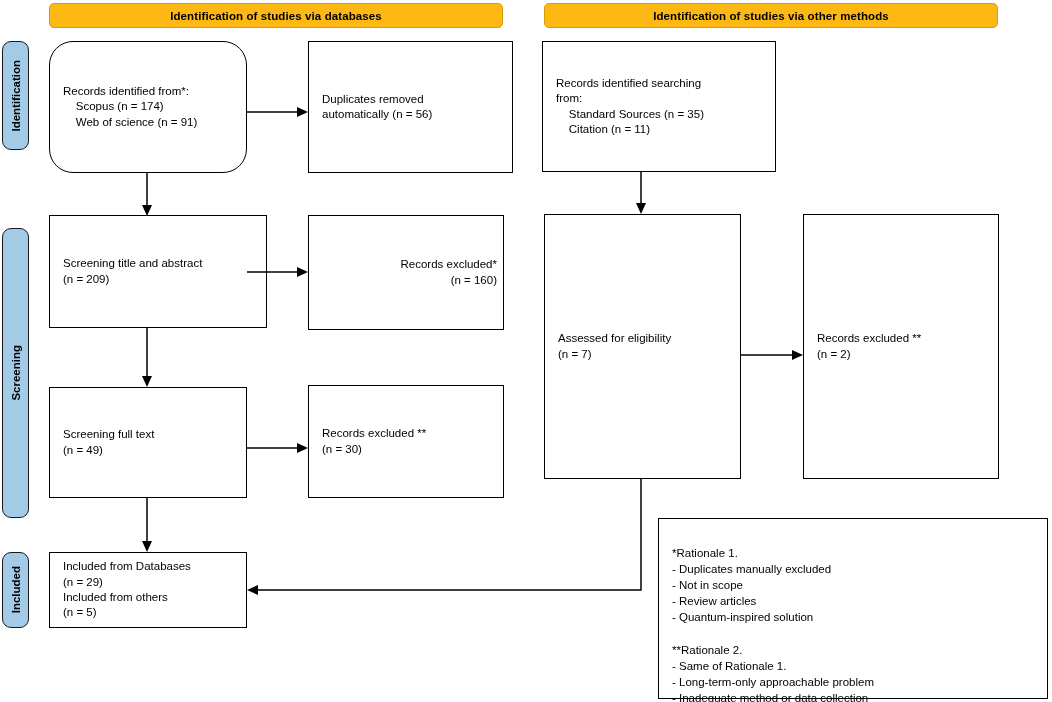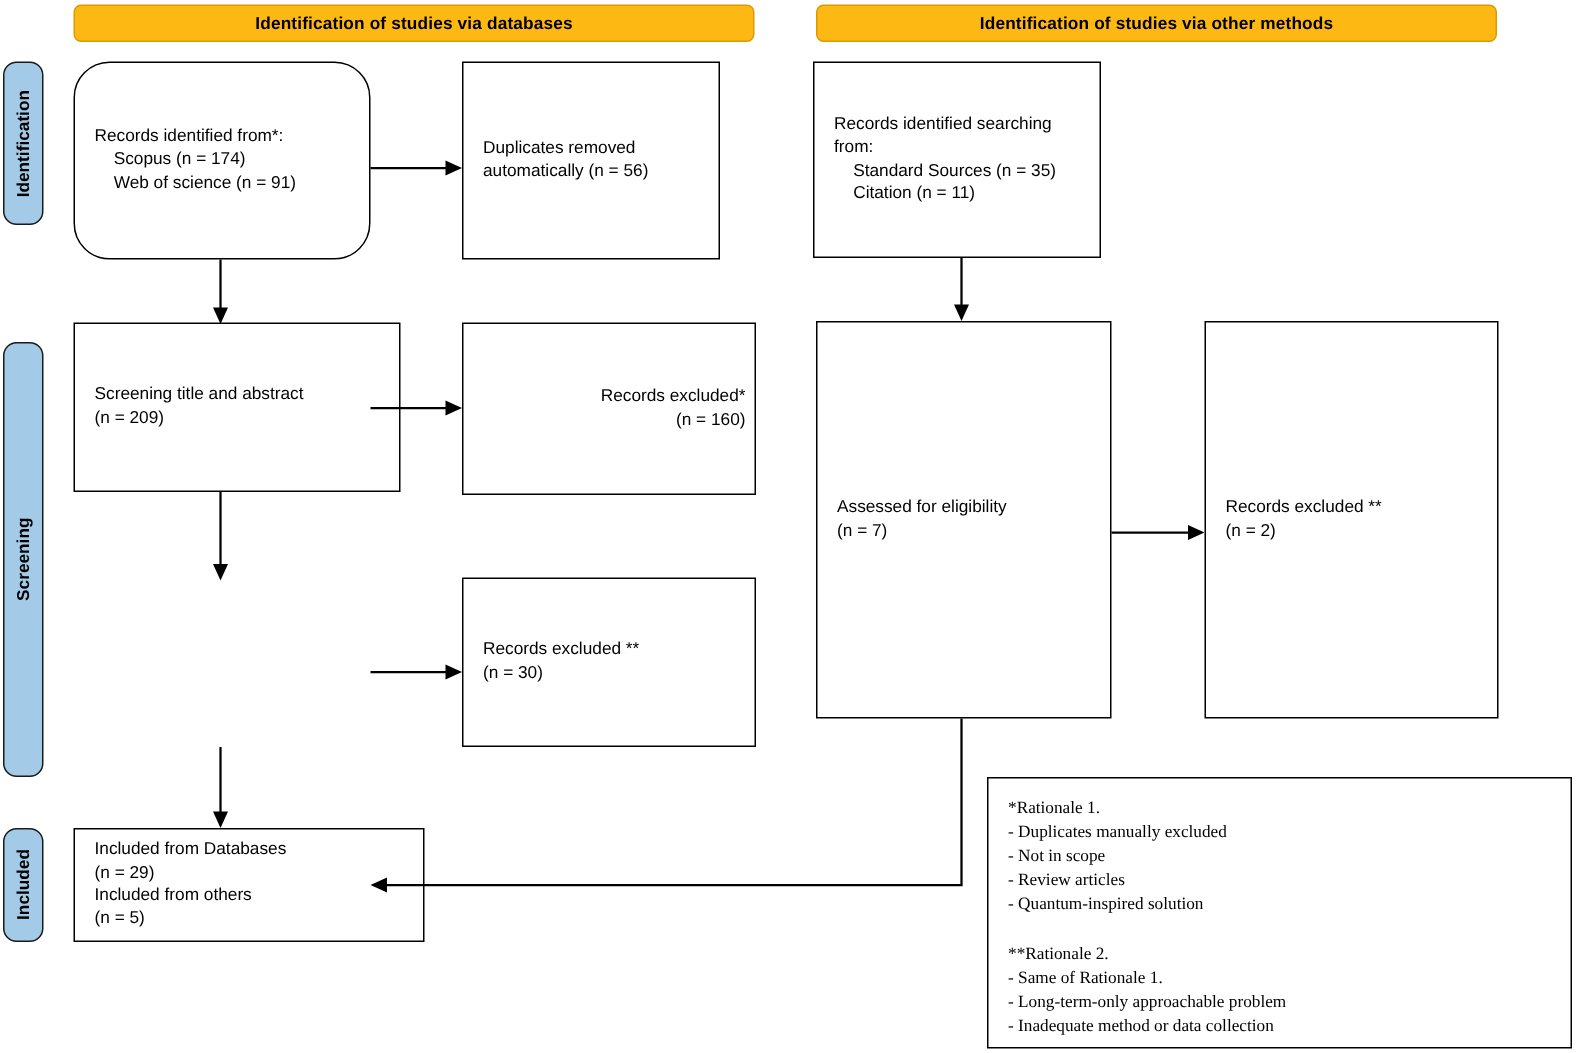--- a/index.html
+++ b/index.html
@@ -21,21 +21,21 @@
   .stage-pill span{
     writing-mode:vertical-rl;transform:rotate(180deg);
     font-weight:bold;font-size:11.5px;white-space:nowrap;
   }
   .box{
     position:absolute;background:#fff;border:1.5px solid #000;
     box-sizing:border-box;display:flex;flex-direction:column;
     justify-content:center;font-size:11.5px;line-height:1.34;
     padding:4px 6px 4px 13px;white-space:pre;
   }
-  .box.top-pad{justify-content:center;padding-top:10px;font-family:Liberation Serif, serif;}
+  .box.top-pad{justify-content:flex-start;padding-top:26px;}
   #arrow-layer{position:absolute;left:0;top:0;width:1052px;height:702px;pointer-events:none;}
   #arrow-layer path,#arrow-layer line,#arrow-layer polyline{stroke:#000;stroke-width:1.5;fill:none;}
   #arrow-layer polygon{fill:#000;stroke:none;}
 </style>
 </head>
 <body>
 
 <div id="stage-area">
 
   <div class="header" style="left:544px;top:3px;width:454px;background:#FDB813;border:1.5px solid #D99B00;">Identification of studies via other methods</div>
@@ -45,27 +45,28 @@
     <span>Identification</span>
   </div>
   <div class="stage-pill" style="left:2px;top:228px;width:27px;height:290px;background:#A3CBE8;border:1.6px solid #1a1a1a;">
     <span>Screening</span>
   </div>
   <div class="stage-pill" style="left:2px;top:552px;width:27px;height:76px;background:#A3CBE8;border:1.6px solid #1a1a1a;">
     <span>Included</span>
   </div>
 
   <div class="box" style="left:49px;top:41px;width:198px;height:132px;border-radius:24px;"><div class="line">Records identified from*:</div><div class="line">    Scopus (n = 174)</div><div class="line">    Web of science (n = 91)</div></div>
-  <div class="box" style="left:308px;top:41px;width:172px;height:132px;"><div class="line">Duplicates removed</div><div class="line">automatically (n = 56)</div></div>
+  <div class="box" style="left:308px;top:41px;width:205px;height:132px;"><div class="line">Duplicates removed</div><div class="line">automatically (n = 56)</div></div>
   <div class="box" style="left:49px;top:215px;width:218px;height:113px;"><div class="line">Screening title and abstract</div><div class="line">(n = 209)</div></div>
   <div class="box" style="left:308px;top:215px;width:196px;height:115px;align-items:flex-end;"><div class="line">Records excluded*</div><div class="line">(n = 160)</div></div>
+  <div class="box" style="left:49px;top:387px;width:198px;height:111px;"><div class="line">Screening full text</div><div class="line">(n = 49)</div></div>
   <div class="box" style="left:308px;top:385px;width:196px;height:113px;"><div class="line">Records excluded **</div><div class="line">(n = 30)</div></div>
-  <div class="box" style="left:49px;top:552px;width:234px;height:76px;"><div class="line">Included from Databases</div><div class="line">(n = 29)</div><div class="line">Included from others</div><div class="line">(n = 5)</div></div>
+  <div class="box" style="left:49px;top:552px;width:198px;height:76px;"><div class="line">Included from Databases</div><div class="line">(n = 29)</div><div class="line">Included from others</div><div class="line">(n = 5)</div></div>
 
-  <div class="box" style="left:542px;top:41px;width:192px;height:131px;"><div class="line">Records identified searching</div><div class="line">from:</div><div class="line">    Standard Sources (n = 35)</div><div class="line">    Citation (n = 11)</div></div>
+  <div class="box" style="left:542px;top:41px;width:234px;height:131px;"><div class="line">Records identified searching</div><div class="line">from:</div><div class="line">    Standard Sources (n = 35)</div><div class="line">    Citation (n = 11)</div></div>
   <div class="box" style="left:544px;top:214px;width:197px;height:265px;"><div class="line">Assessed for eligibility</div><div class="line">(n = 7)</div></div>
   <div class="box" style="left:803px;top:214px;width:196px;height:265px;"><div class="line">Records excluded **</div><div class="line">(n = 2)</div></div>
 
   <div class="box top-pad" style="left:658px;top:518px;width:390px;height:181px;line-height:1.4;"><div class="line">*Rationale 1.</div><div class="line">- Duplicates manually excluded</div><div class="line">- Not in scope</div><div class="line">- Review articles</div><div class="line">- Quantum-inspired solution</div><div class="line">&nbsp;</div><div class="line">**Rationale 2.</div><div class="line">- Same of Rationale 1.</div><div class="line">- Long-term-only approachable problem</div><div class="line">- Inadequate method or data collection</div></div>
 
   <svg id="arrow-layer">
     <g>
       <line x1="247" y1="112" x2="298" y2="112"></line>
       <polygon points="308,112 297,107 297,117"></polygon>
     </g>

